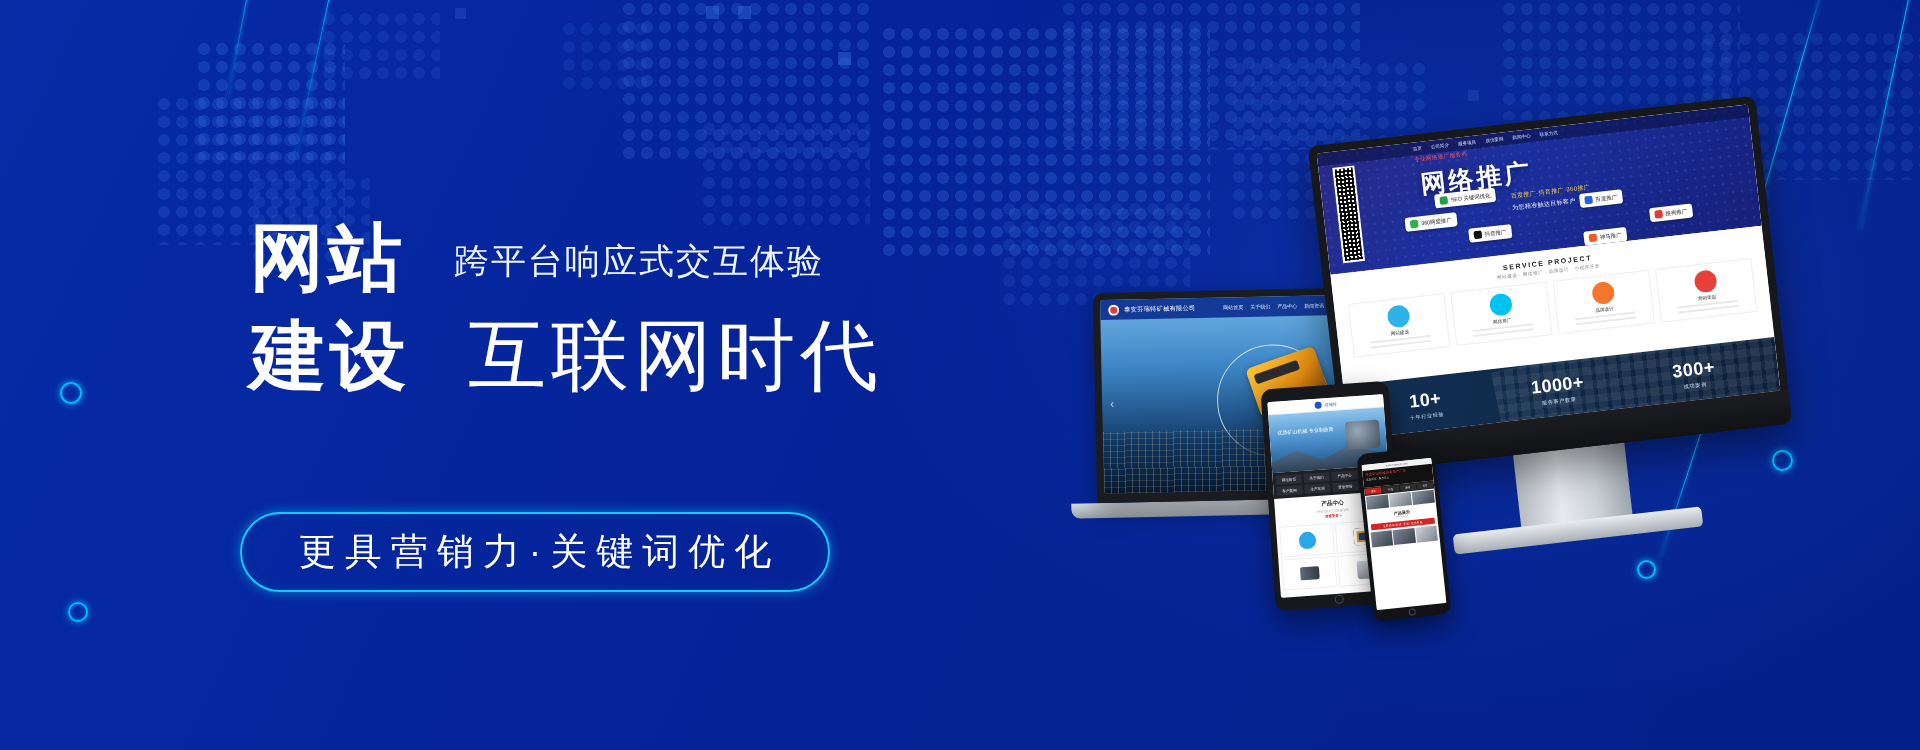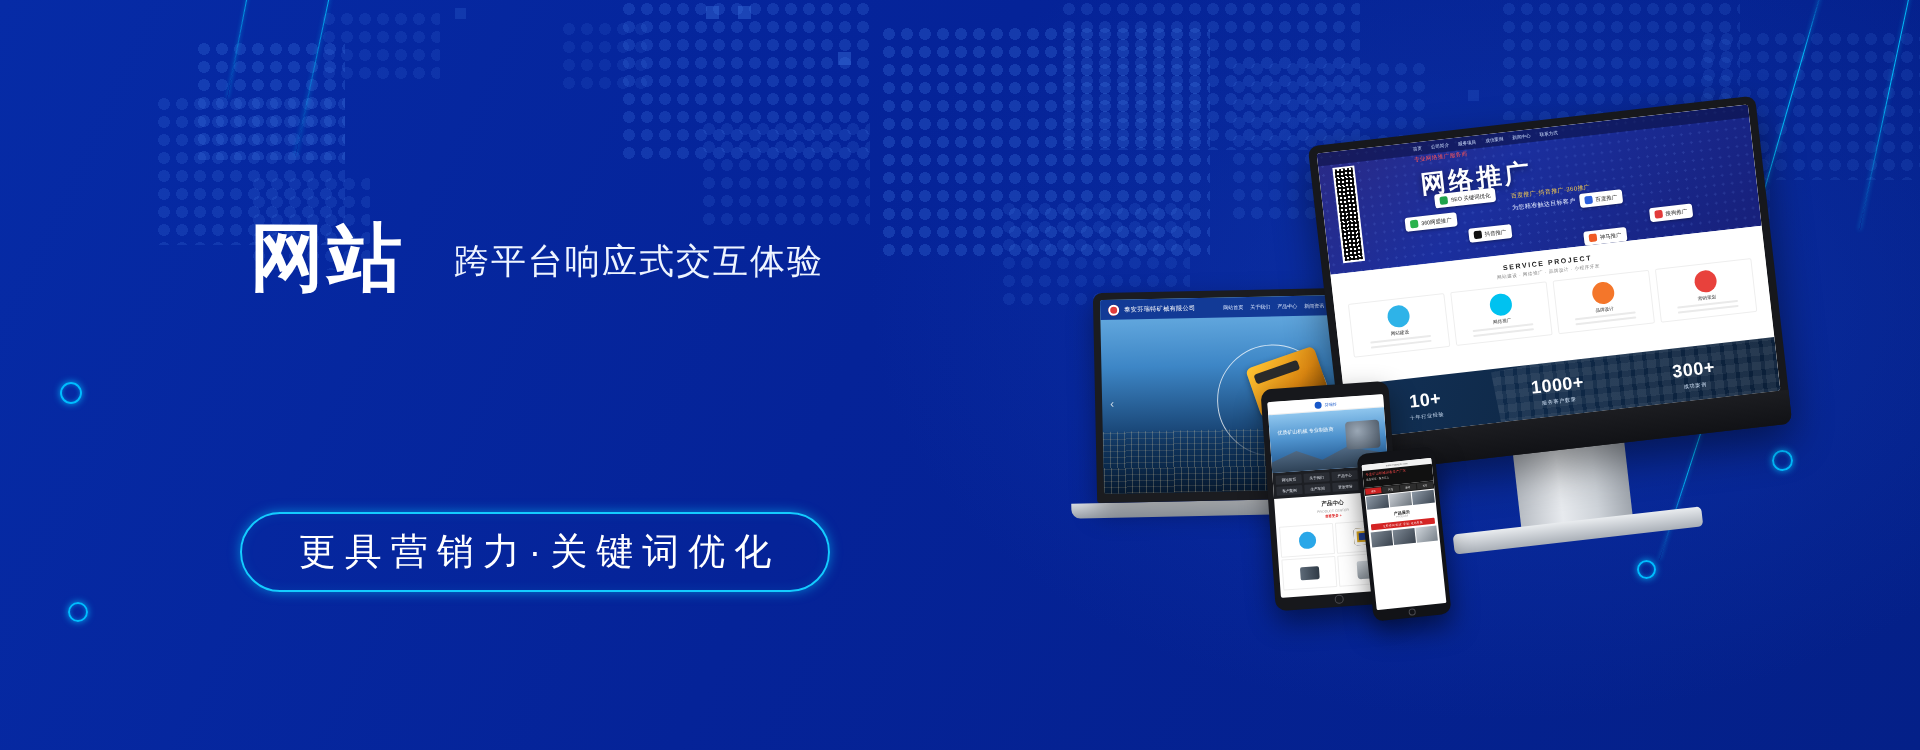--- a/index.html
+++ b/index.html
@@ -338,20 +338,24 @@
     <div class="dcircle" style="left:68px;  top:602px; width:20px; height:20px;"></div>
     <div class="dcircle" style="left:1772px;top:450px; width:21px; height:21px;"></div>
     <div class="dcircle" style="left:1637px;top:560px; width:19px; height:19px;"></div>
   </div>
 
   <div class="textblock">
     <div class="headrow">
       <div class="bigtitle">网站</div>
       <div class="subtitle">跨平台响应式交互体验</div>
     </div>
+    <div class="title2-wrap">
+      <div class="bigtitle l2">建设</div>
+      <div class="bigtitle2">互联网时代</div>
+    </div>
   </div>
 
   <div class="pill">
     <span>更具营销力·关键词优化</span>
   </div>
 
   <div class="devices">
 
     <div class="laptop">
       <div class="base"></div>

